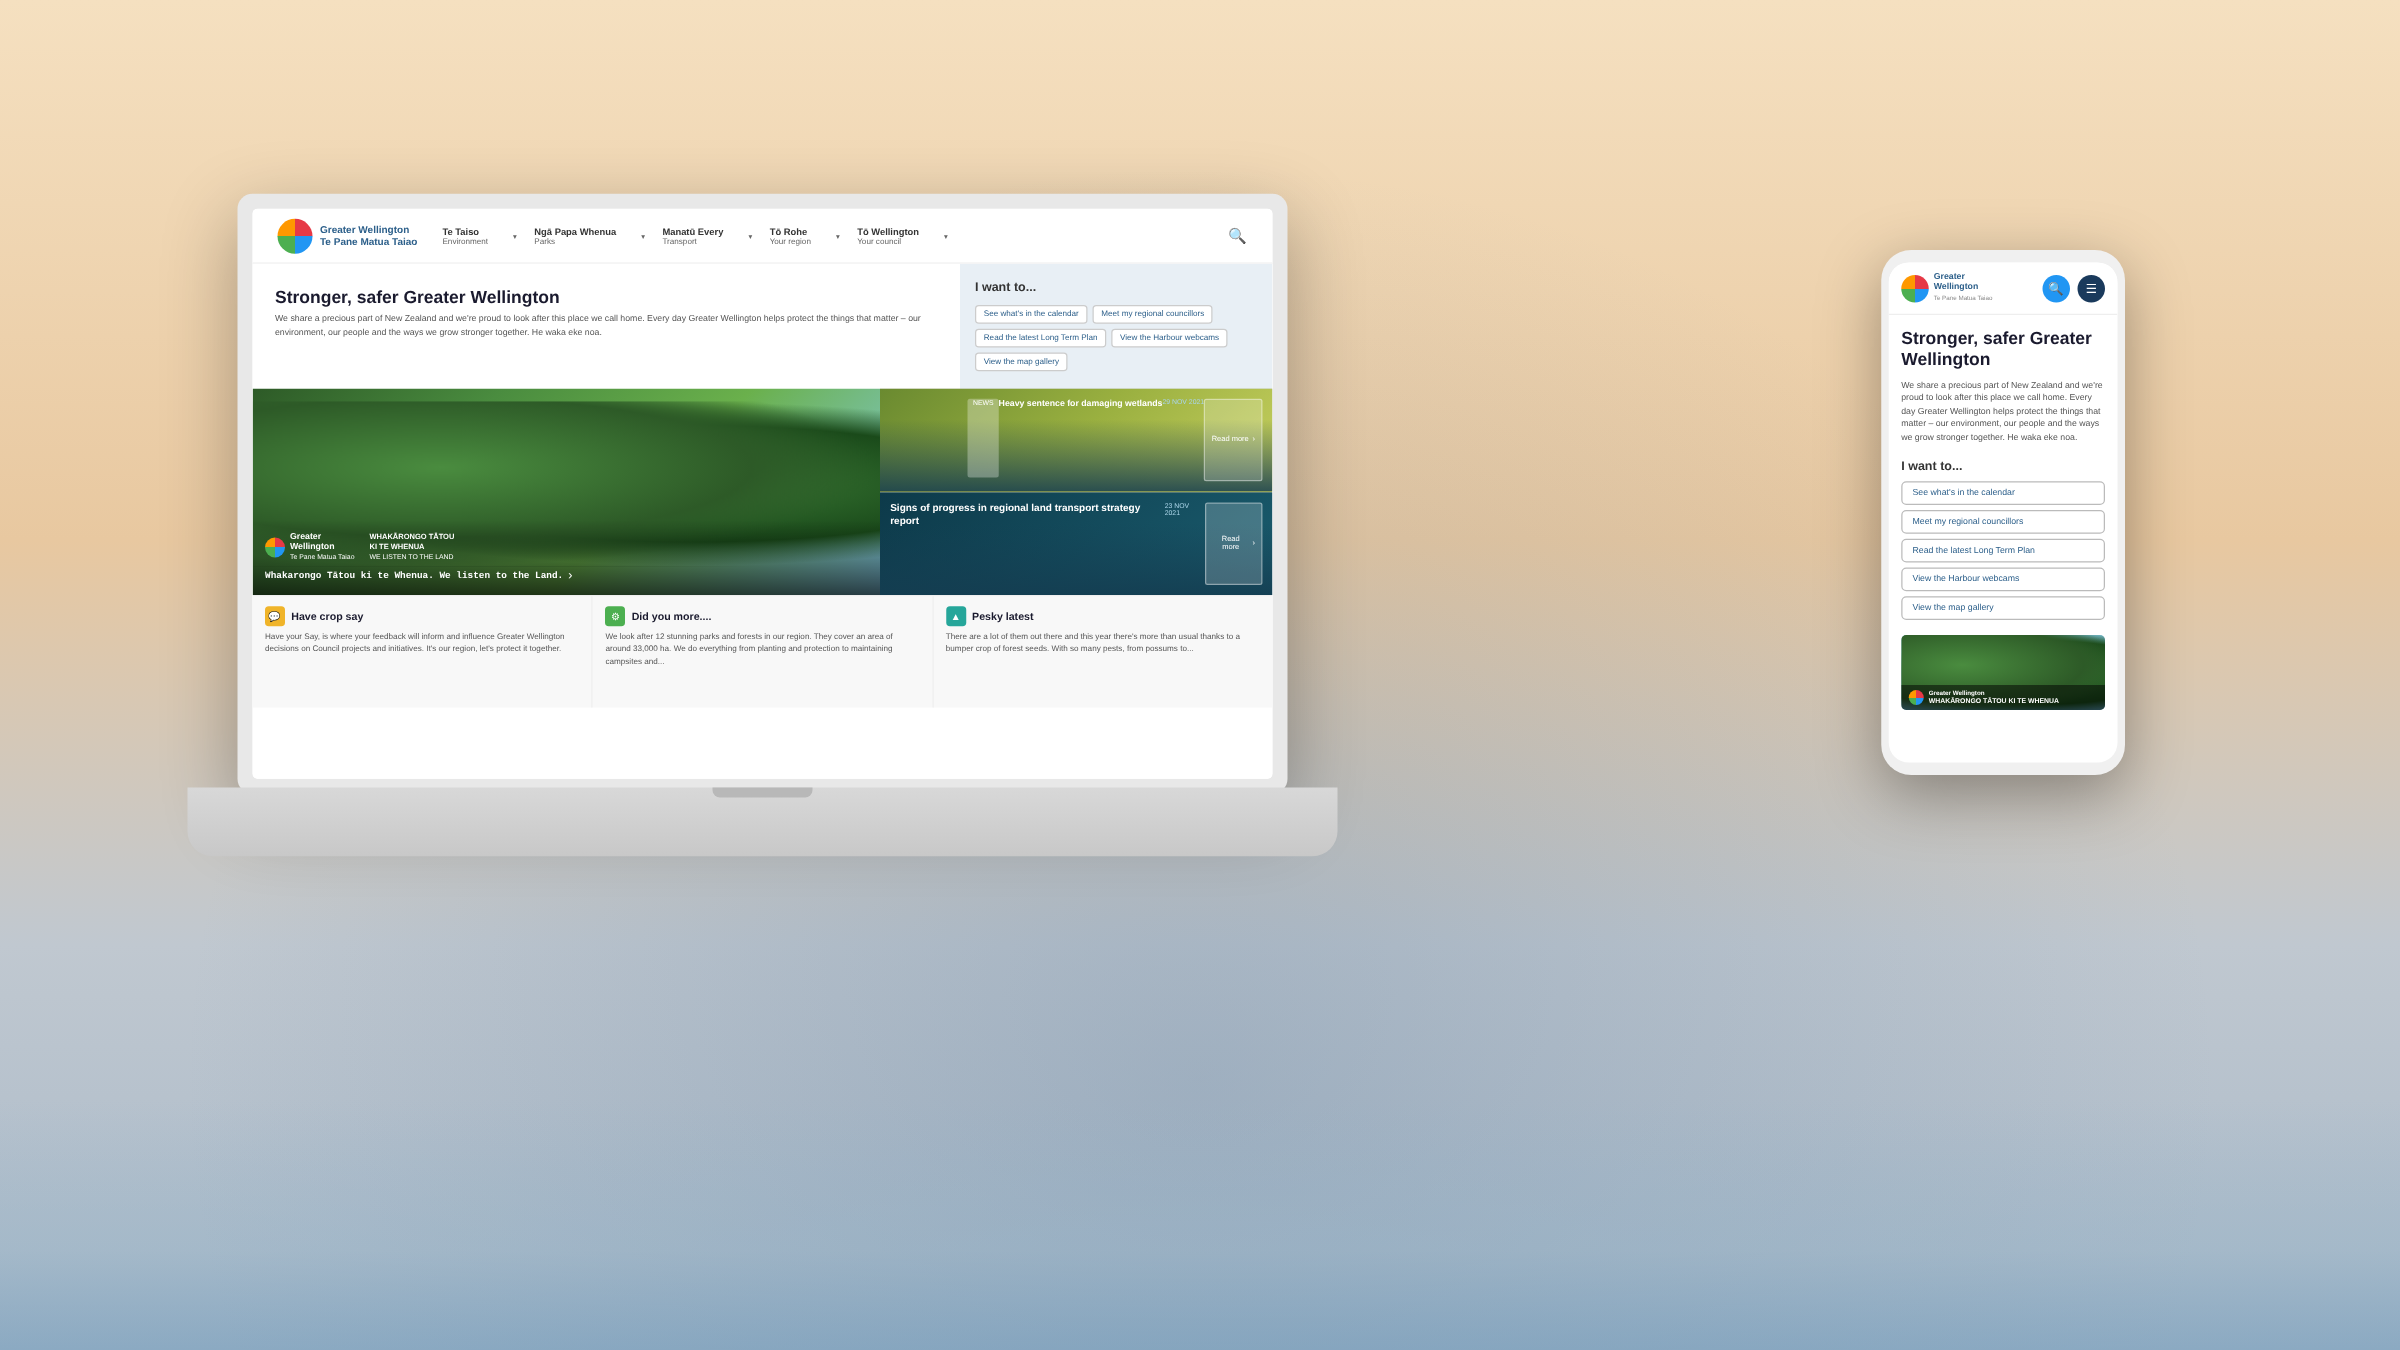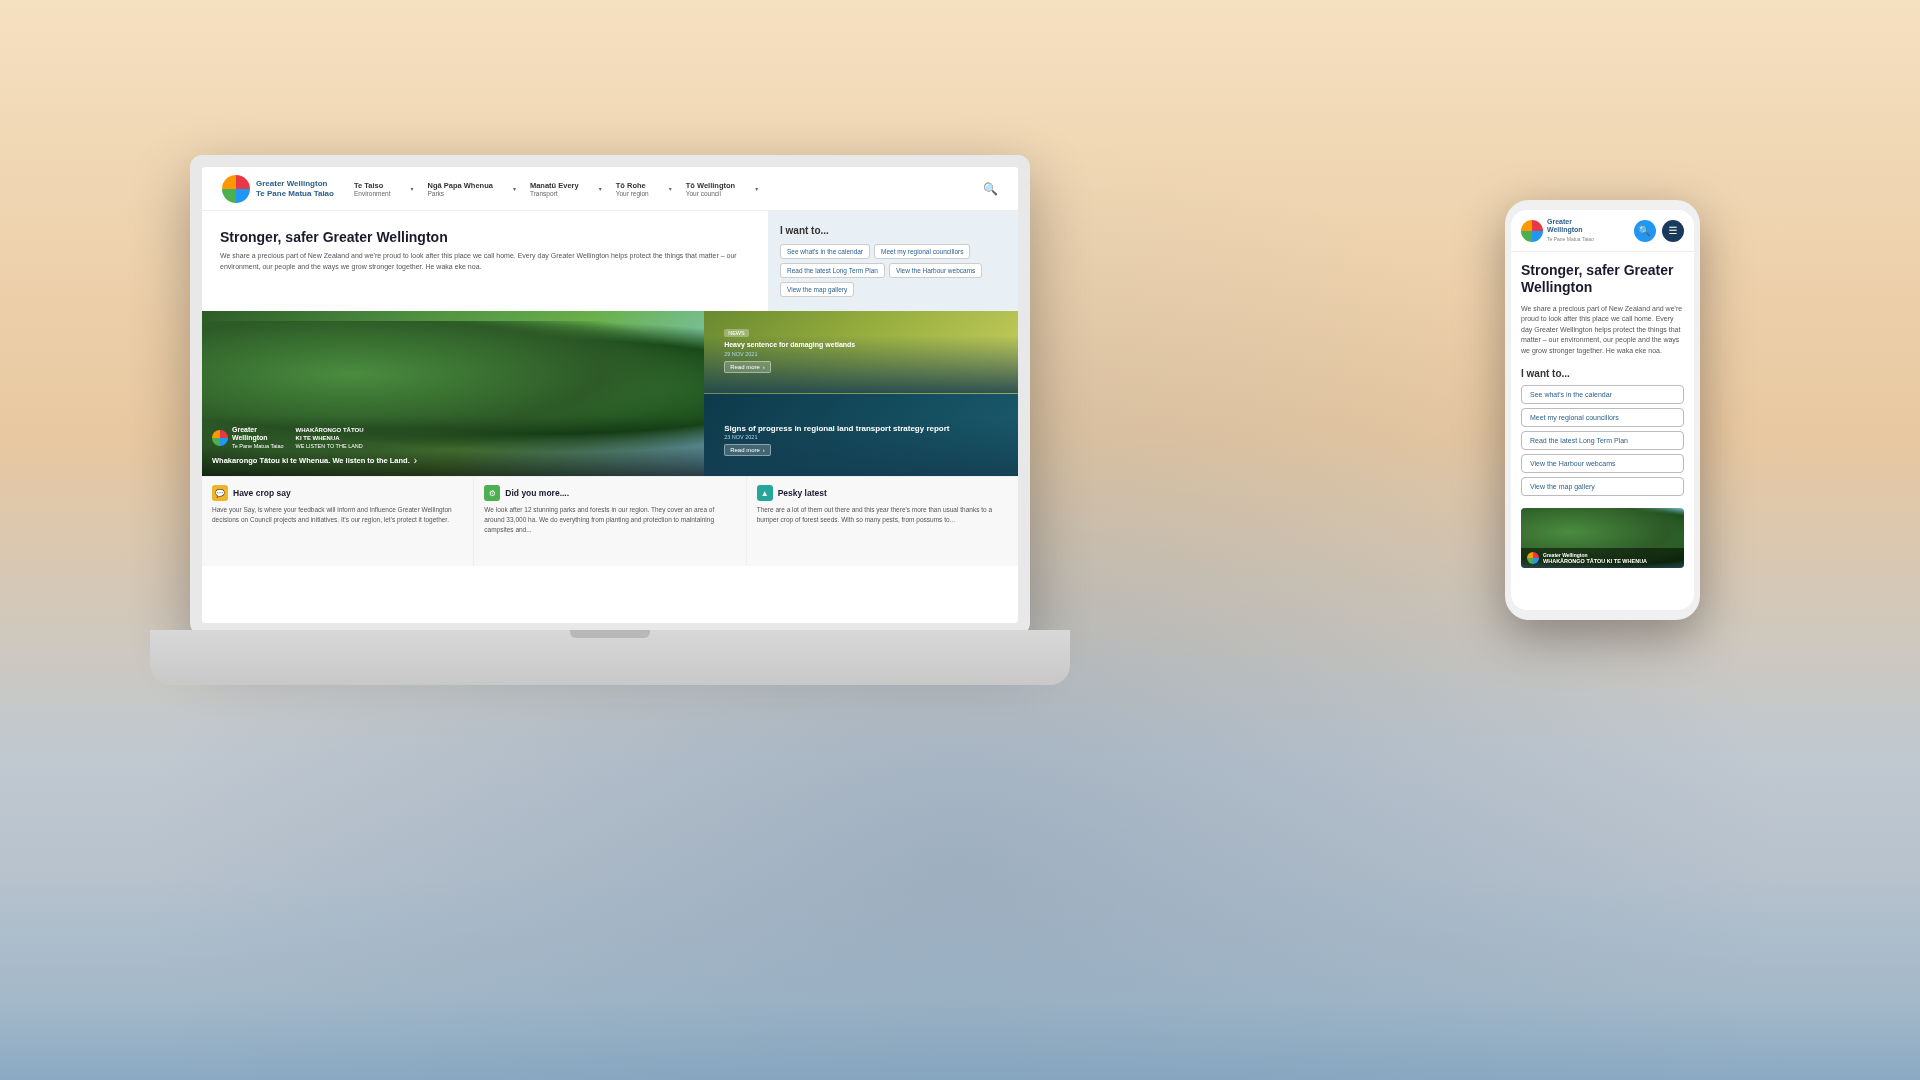--- a/index.html
+++ b/index.html
@@ -241,20 +241,21 @@
     .hero-img-cta {
       display: flex;
       align-items: center;
       gap: 4px;
     }
 
     .hero-img-cta-text {
       font-size: 7.5px;
       color: #fff;
       font-weight: 600;
+      font-family: Liberation Mono, monospace;
     }
 
     .hero-news-col {
       flex: 1;
       display: flex;
       flex-direction: column;
     }
 
     .news-card {
       flex: 1;
@@ -264,23 +265,23 @@
     }
 
     .news-card:first-child {
       border-bottom: 1px solid rgba(255,255,255,0.2);
     }
 
     .news-card-overlay {
       position: absolute;
       inset: 0;
       background: linear-gradient(transparent 30%, rgba(20,60,80,0.85) 100%);
-      padding: 20px;
-      display: flex;
-      flex-direction: column;
+      padding: 8px;
+      display: flex;
+      flex-direction: row;
       justify-content: flex-end;
     }
 
     .news-card-1 {
       background: linear-gradient(135deg, #5a6e2a 0%, #8a9a3a 100%);
     }
 
     .news-card-2 {
       background: #1a4a5c;
     }

